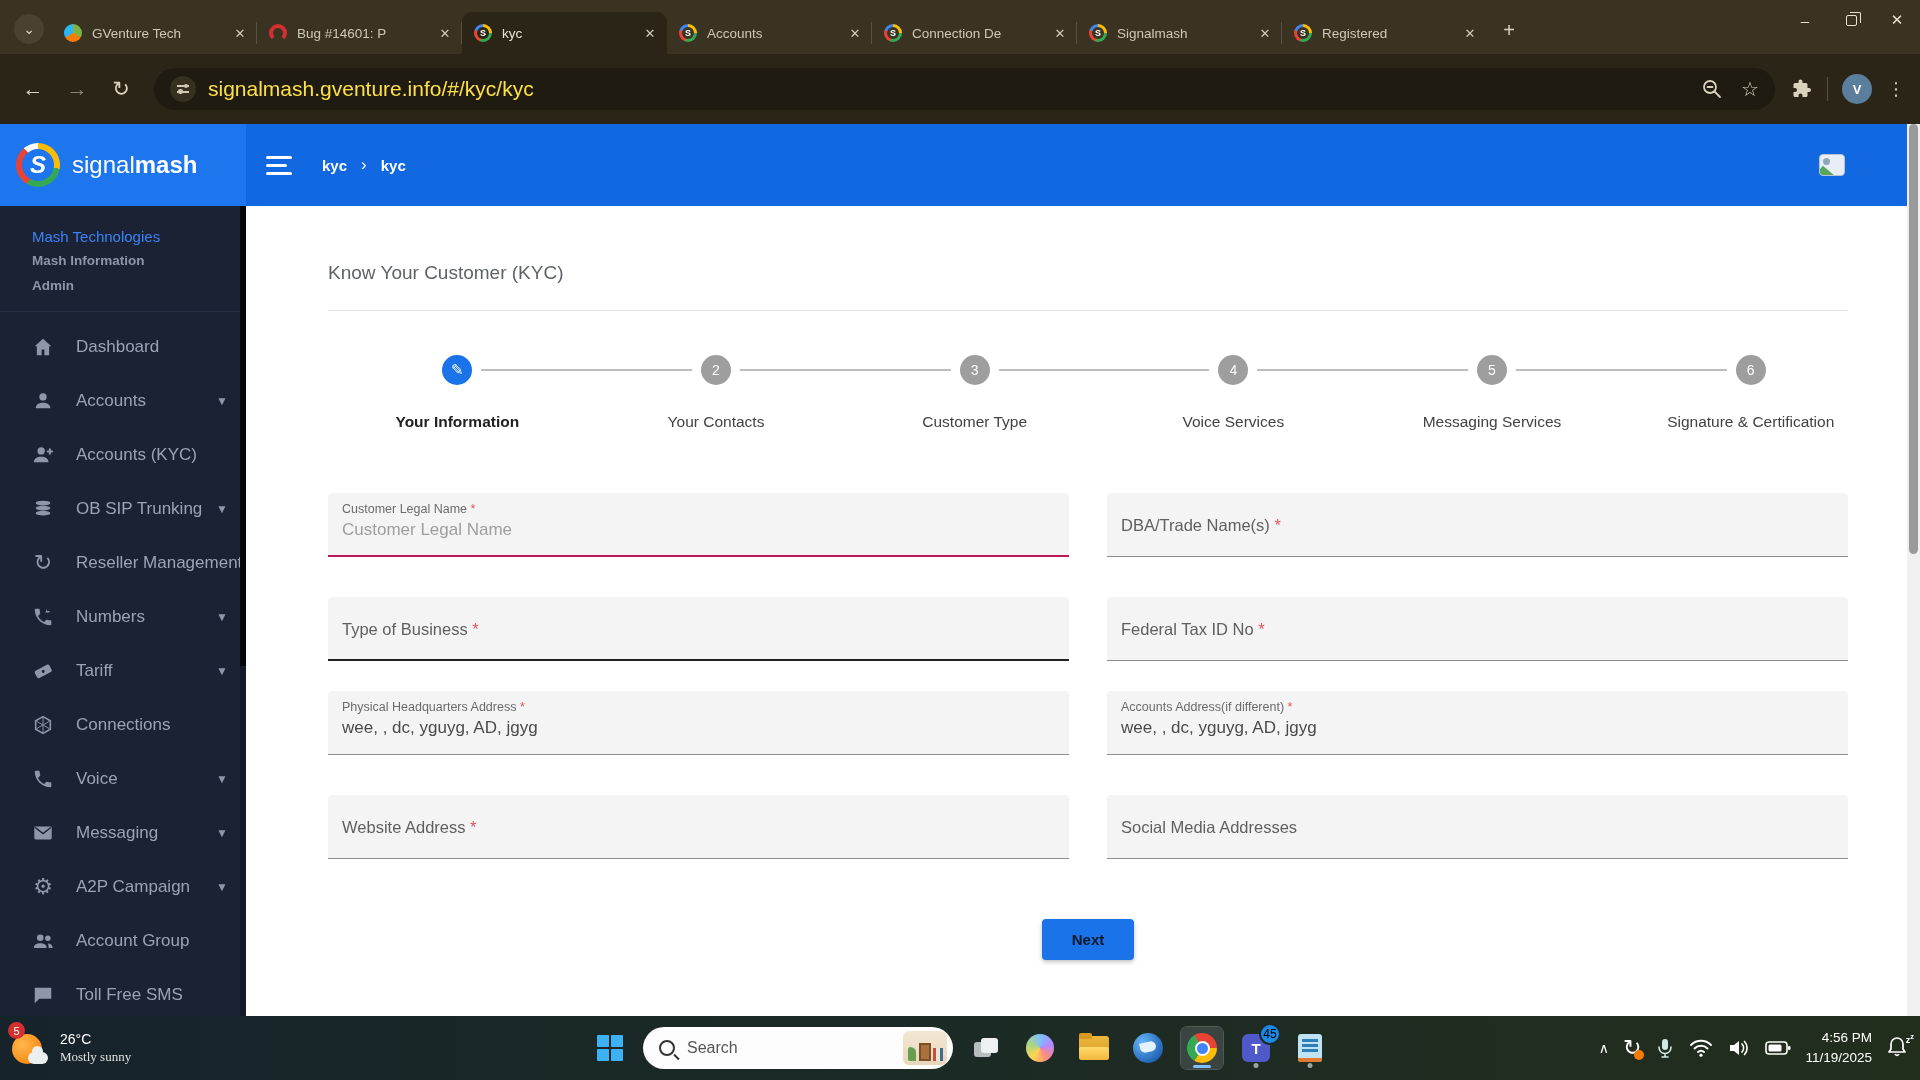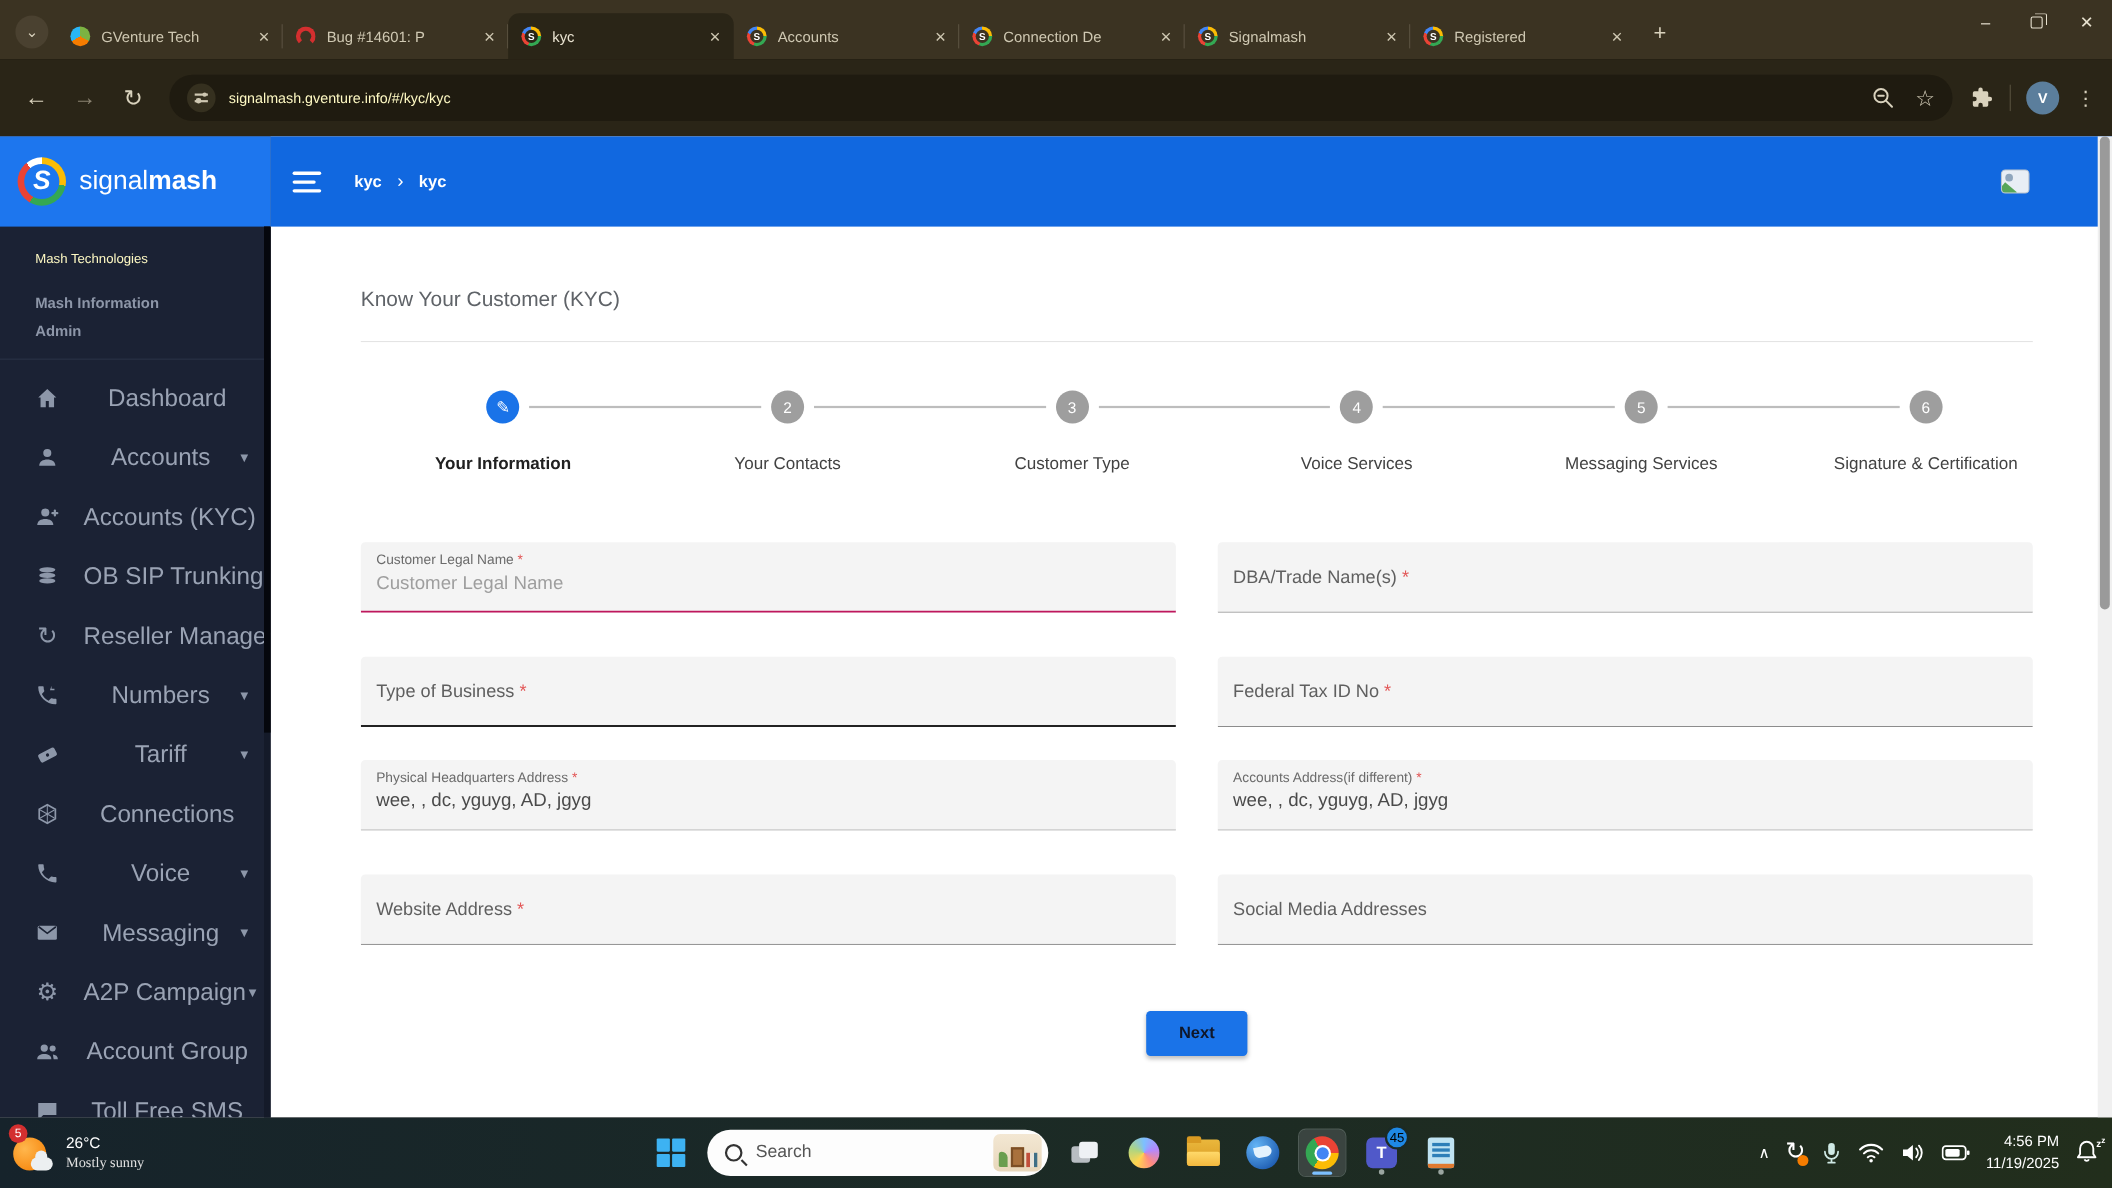--- a/index.html
+++ b/index.html
@@ -29,21 +29,21 @@
 
   .toolbar { height:70px; background:#2a2517; display:flex; align-items:center; padding:0 14px; gap:6px; }
   .navbtn { width:38px; height:38px; border-radius:50%; display:flex; align-items:center; justify-content:center; color:#d9d2bd; font-size:21px; }
   .navbtn.dim { color:#8a8270; }
   .urlpill { flex:1; height:42px; background:#1f1b10; border-radius:21px; display:flex; align-items:center; padding:0 16px; margin:0 8px; }
   .tune-ic { width:26px; height:26px; border-radius:50%; background:#35301f; display:flex; flex-direction:column; align-items:center; justify-content:center; gap:4px; margin-right:12px; }
   .tune-ic i { display:block; width:12px; height:1.6px; background:#cfc8b2; position:relative; }
   .tune-ic i::after { content:""; position:absolute; top:-1.6px; width:4.5px; height:4.5px; border-radius:50%; background:#cfc8b2; }
   .tune-ic i:first-child::after { right:1px; }
   .tune-ic i:last-child::after { left:1px; }
-  .url-text { color:#fef9c3; font-size:13px; }
+  .url-text { color:#fde047; font-size:21px; }
   .pill-right { margin-left:auto; display:flex; align-items:center; gap:18px; color:#d9d2bd; }
   .toolbar-right { display:flex; align-items:center; gap:14px; }
   .tb-sep { width:1px; height:24px; background:#56503e; }
   .avatar { width:30px; height:30px; border-radius:50%; background:#5b7e9c; color:#fff; font-size:13px; font-weight:bold; display:flex; align-items:center; justify-content:center; }
   .kebab { color:#d9d2bd; font-size:18px; letter-spacing:0; width:20px; text-align:center; }
   .ic-stroke { stroke:#d9d2bd; fill:none; stroke-width:1.8; stroke-linecap:round; }
 
   
   .page { flex:1; display:flex; min-height:0; position:relative; background:#fff; }
 
@@ -51,28 +51,28 @@
   .sidebar { width:246px; flex:none; background:#1b2234; display:flex; flex-direction:column; position:relative; }
   .side-head { height:82px; background:#1d76ee; display:flex; align-items:center; padding:0 16px; gap:12px; }
   .logo-ring { width:44px; height:44px; border-radius:50%; background:conic-gradient(#fbbc05 0 100deg, #34a853 100deg 210deg, #ea4335 210deg 320deg, #ffffff 320deg 360deg); position:relative; display:flex; align-items:center; justify-content:center; }
   .logo-ring::before { content:""; position:absolute; inset:6px; border-radius:50%; background:#1d76ee; }
   .logo-ring span { position:relative; color:#fff; font-size:24px; font-weight:bold; font-style:italic; }
   .logo-text { color:#fff; font-size:24px; }
   .logo-text b { font-weight:bold; }
   .side-scrollbar { position:absolute; right:0; top:82px; bottom:0; width:6px; background:#141a29; }
   .side-scroll-thumb { position:absolute; top:0; width:6px; height:460px; background:#05070d; }
   .org { padding:22px 0 18px 32px; border-bottom:1px solid #2a3247; }
-  .org-name { color:#fef9c3; font-size:12px; margin-bottom:26px; }
+  .org-name { color:#3b82f6; font-size:15px; margin-bottom:8px; }
   .org-sub { color:#8d96a8; font-size:13.5px; font-weight:bold; margin-bottom:10px; }
   .org-sub:last-child { margin-bottom:0; }
   .nav { flex:1; overflow:hidden; padding-top:8px; }
   .nav-item { height:54px; display:flex; align-items:center; padding:0 18px 0 32px; color:#9aa3b4; cursor:pointer; }
   .nav-item svg { width:22px; height:22px; fill:#8d97a9; flex:none; }
   .nav-item .glyph { font-size:22px; color:#8d97a9; width:22px; text-align:center; flex:none; line-height:22px; }
-  .nav-label { font-size:22px; margin-left:22px; flex:1; white-space:nowrap;text-align:center; }
+  .nav-label { font-size:17px; margin-left:22px; flex:1; white-space:nowrap; }
   .nav-chev { font-size:12px; color:#8d97a9; }
 
   
   .content { flex:1; display:flex; flex-direction:column; min-width:0; position:relative; }
   .appbar { height:82px; background:#1168e0; display:flex; align-items:center; padding:0 20px; flex:none; }
   .hamburger { width:26px; display:flex; flex-direction:column; gap:5px; margin-right:30px; cursor:pointer; }
   .hamburger i { height:3px; background:#fff; border-radius:2px; }
   .hamburger i:nth-child(2) { width:80%; }
   .crumb { color:#fff; font-size:15px; font-weight:bold; display:flex; align-items:center; gap:14px; }
   .crumb .c-sep { font-weight:normal; font-size:17px; }

